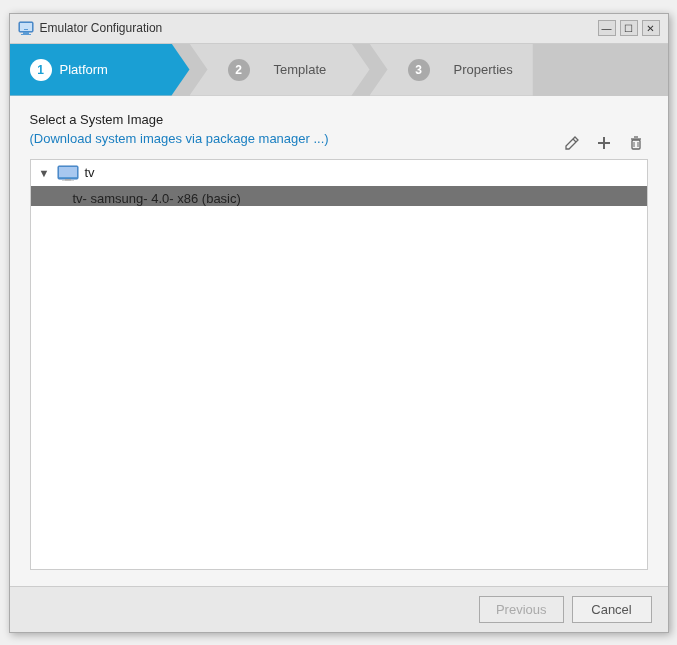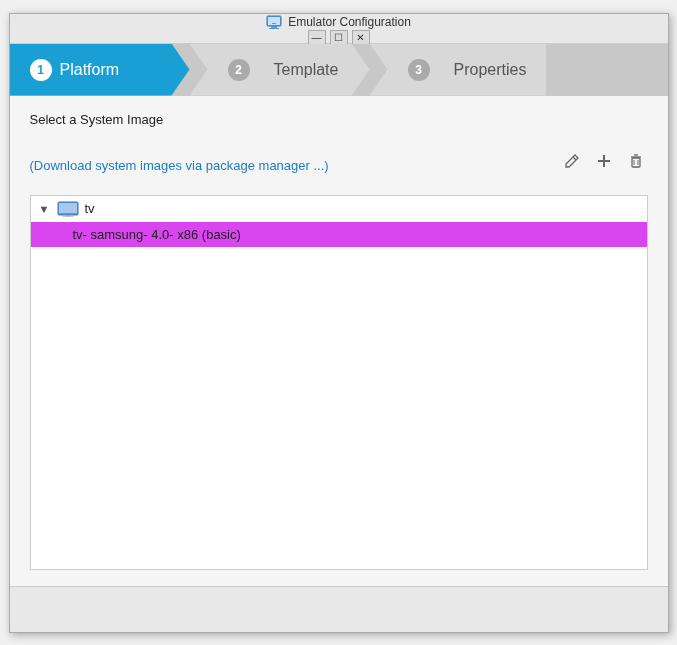--- a/index.html
+++ b/index.html
@@ -28,21 +28,20 @@
     
     .title-bar {
       background: #e8e8e8;
       border-bottom: 1px solid #ccc;
       height: 30px;
       display: flex;
       align-items: center;
       padding: 0 8px;
       justify-content: space-between;
       flex-shrink: 0;
-      flex-direction: column;
     }
     .title-bar-left {
       display: flex;
       align-items: center;
       gap: 6px;
     }
     .title-bar-icon {
       width: 16px;
       height: 16px;
     }
@@ -123,56 +122,56 @@
       color: #1a9fd4;
     }
 
     .step-inactive .step-num,
     .step-inactive-last .step-num {
       background: #aaa;
       color: white;
     }
 
     .step-label {
-      font-size: 16px;
+      font-size: 13px;
       font-weight: 500;
       white-space: nowrap;
     }
 
     .step-active .step-label { color: white; }
     .step-inactive .step-label,
     .step-inactive-last .step-label { color: #555; margin-left: 16px; }
 
     
     .content {
       flex: 1;
       padding: 16px 20px;
       display: flex;
       flex-direction: column;
-      gap: 22px;
+      gap: 4px;
       background: #f5f5f5;
       overflow: hidden;
     }
 
     .section-title {
       font-size: 13px;
       font-weight: normal;
       color: #222;
     }
 
     .download-link {
       color: #1a7fc1;
       font-size: 13px;
       cursor: pointer;
       text-decoration: none;
     }
 
     .toolbar-row {
       display: flex;
-      align-items: flex-end;
+      align-items: flex-start;
       justify-content: space-between;
     }
 
     .icon-toolbar {
       display: flex;
       align-items: center;
       gap: 8px;
     }
 
     .icon-btn {
@@ -221,22 +220,21 @@
 
     .tree-label {
       font-size: 13px;
       color: #222;
       text-align: right;
     }
 
     .tree-child {
       padding-left: 42px;
       padding-top: 5px;
-      padding-bottom: 5px;
-      background: #d946ef;
+      background: #737373;
       font-size: 13px;
       color: #222;
     }
 
     
     .button-bar {
       height: 46px;
       background: #e8e8e8;
       border-top: 1px solid #ccc;
       display: flex;
@@ -357,15 +355,17 @@
           <rect x="5" y="15.5" width="12" height="1" fill="#aaa"></rect>
         </svg>
         <span class="tree-label">tv</span>
       </div>
       <div class="tree-child">tv- samsung- 4.0- x86 (basic)</div>
     </div>
 
   </div>
 
   <div class="button-bar">
+    <button class="btn btn-disabled">Previous</button>
+    <button class="btn">Cancel</button>
   </div>
 
 </div>
 
 </body></html>

